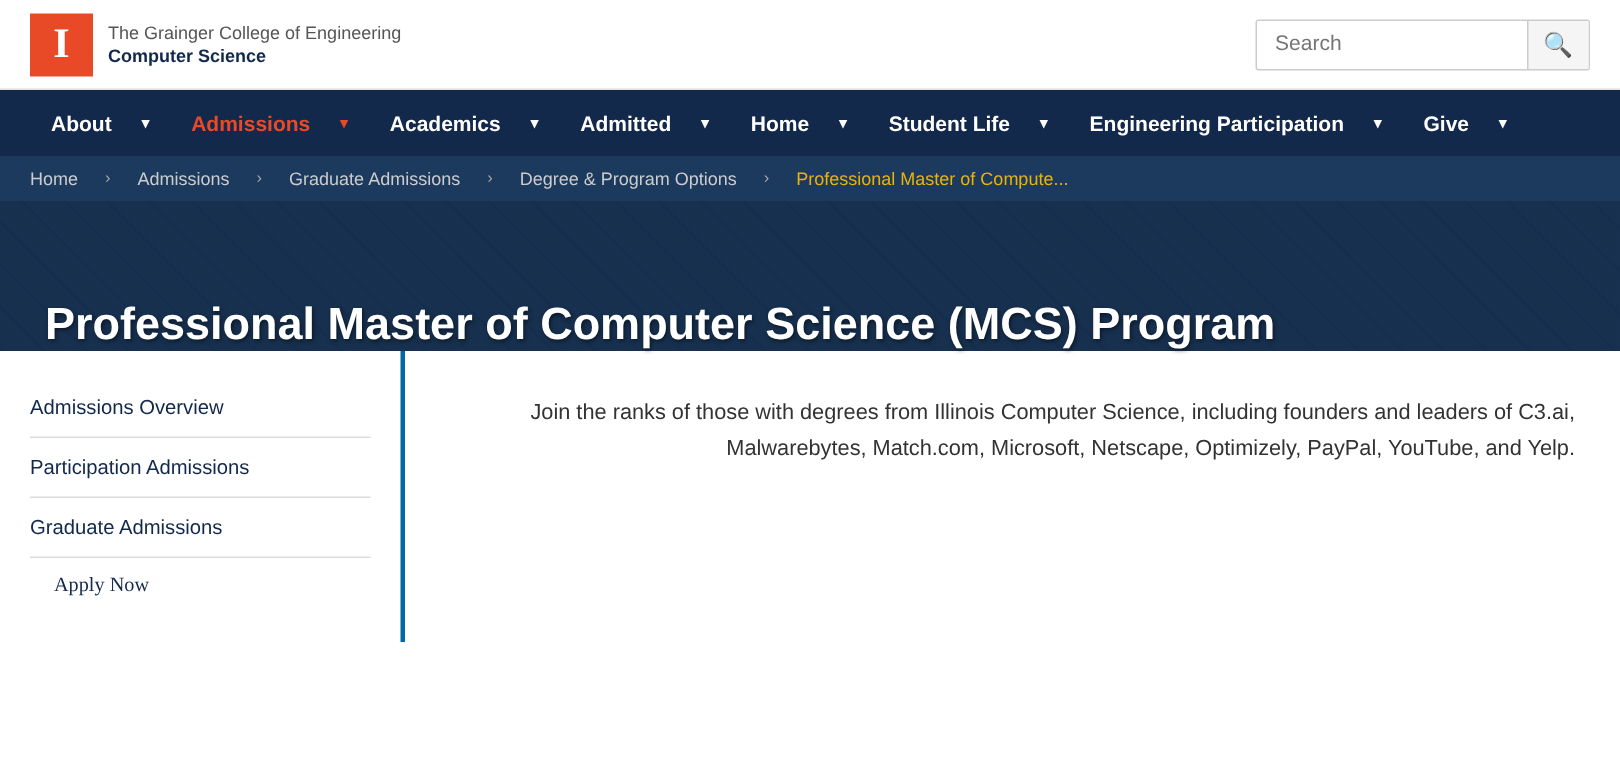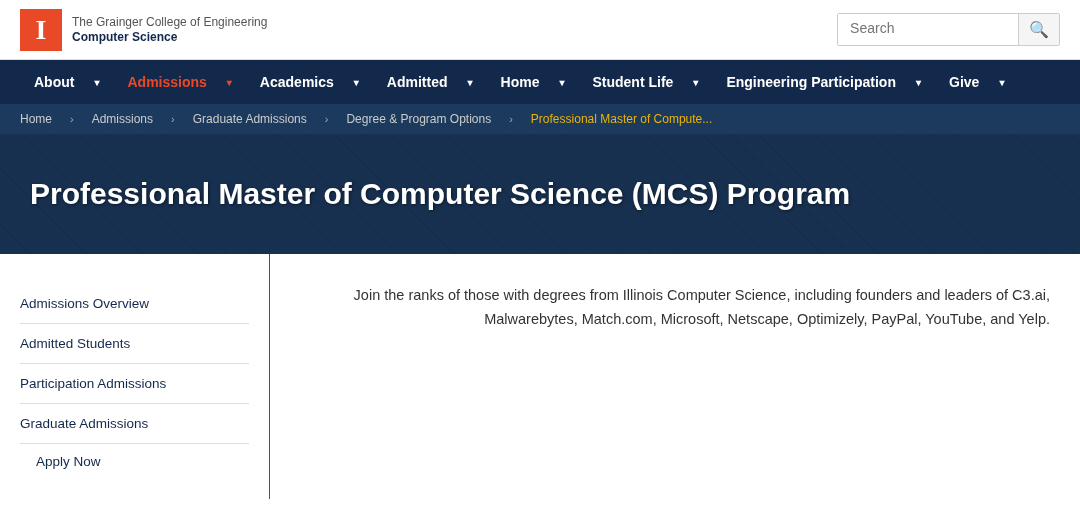--- a/index.html
+++ b/index.html
@@ -128,64 +128,65 @@
 
     
     .hero {
       background: linear-gradient(rgba(20,40,70,0.65), rgba(20,40,70,0.65)),
                   repeating-linear-gradient(
                     45deg,
                     #1a3a5c 0px, #1a3a5c 2px,
                     #1e4060 2px, #1e4060 20px
                   );
       background-color: #1a3a5c;
-      height: 120px;
-      display: flex;
-      align-items: center;
+      height: 100px;
+      display: flex;
+      align-items: flex-end;
       padding: 0 30px;
     }
     .hero h1 {
       color: #fff;
       font-size: 30px;
       font-weight: bold;
       font-family: Arial, sans-serif;
       text-shadow: 1px 1px 3px rgba(0,0,0,0.5);
     }
 
     
     .content-area {
       display: flex;
       padding: 0;
     }
 
     
     .sidebar {
       width: 270px;
       min-width: 270px;
-      padding: 30px 20px 20px 20px;
-      border-right: 1px solid #0369a1;
+      padding: 18px 20px 20px 20px;
+      border-right: 3px solid #0369a1;
     }
     .sidebar-item {
       border-bottom: 1px solid #ddd;
       padding: 12px 0;
       font-size: 13.5px;
       cursor: pointer;
     }
     .sidebar-item a {
       color: #13294B;
       text-decoration: none;
     }
     .sidebar-sub {
       padding: 10px 0 10px 16px;
       font-size: 13.5px;
       cursor: pointer;
     }
     .sidebar-sub a {
       color: #13294B;
       text-decoration: none;
+      font-family: Liberation Serif, serif;
     }
 
     
     .main-text {
       padding: 30px 30px 20px 30px;
       flex: 1;
       line-height: 1.65;
       text-align: right;
     }
     .main-text p {
@@ -264,23 +265,20 @@
   <h1>Professional Master of Computer Science (MCS) Program</h1>
 </div>
 
 <div class="content-area">
 
   <aside class="sidebar">
     <div class="sidebar-item">
       <a>Admissions Overview</a>
     </div>
     <div class="sidebar-item">
-      <a>Admitted Students</a>
-    </div>
-    <div class="sidebar-item">
       <a>Participation Admissions</a>
     </div>
     <div class="sidebar-item">
       <a>Graduate Admissions</a>
     </div>
     <div class="sidebar-sub">
       <a>Apply Now</a>
     </div>
   </aside>
 

